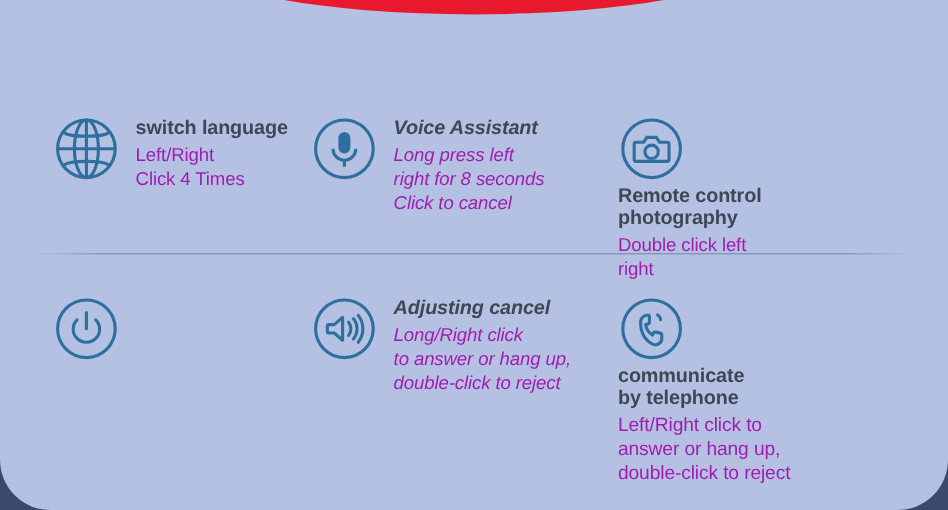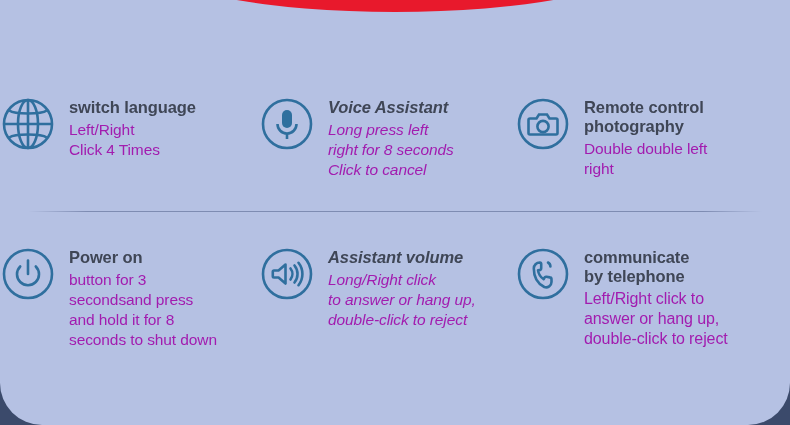--- a/index.html
+++ b/index.html
@@ -62,23 +62,23 @@
     display: flex;
   }
   #row-1 { top: 96px; }
   #row-2 { top: 246px; }
 
   .item {
     display: flex;
     align-items: flex-start;
     box-sizing: border-box;
   }
-  .item.col-1 { width: 258px; }
+  .item.col-1 { width: 258px; padding-left: 44px; }
   .item.col-2 { width: 256px; padding-left: 1px; font-style: italic; }
-  .item.col-3 { width: 276px; padding-left: 1px; }
+  .item.col-3 { width: 276px; padding-left: 1px; flex-direction: column; }
 
   .icon-wrap {
     flex: 0 0 auto;
     width: 56px;
     height: 56px;
     margin-right: 13px;
   }
   .icon-wrap svg { display: block; width: 56px; height: 56px; }
 
   .texts { padding-top: 2px; }
@@ -155,58 +155,51 @@
       <span class="icon-wrap">
         <svg viewBox="0 0 56 56" fill="none" stroke="#2f6f9e" stroke-width="2.6">
           <circle cx="28" cy="28" r="24"></circle>
           <path d="M15 22.5 h6.5 l2.5 -4 h8 l2.5 4 H41 a1.5 1.5 0 0 1 1.5 1.5 v13 a1.5 1.5 0 0 1 -1.5 1.5 H15 a1.5 1.5 0 0 1 -1.5 -1.5 v-13 a1.5 1.5 0 0 1 1.5 -1.5 z"></path>
           <circle cx="28" cy="30.5" r="5.6"></circle>
         </svg>
       </span>
       <div class="texts">
         <p class="title tight">Remote control
 photography</p>
-        <p class="desc">Double double left
+        <p class="desc">Double click left
 right</p>
       </div>
     </div>
 
   </div>
 
   <div class="row" id="row-2">
 
     <div class="item col-1">
       <span class="icon-wrap">
         <svg viewBox="0 0 56 56" fill="none" stroke="#2f6f9e" stroke-width="2.6">
           <circle cx="28" cy="28" r="24"></circle>
           <path d="M20.2 20.5 a11 11 0 1 0 15.6 0" stroke-linecap="round"></path>
           <line x1="28" y1="14.5" x2="28" y2="28" stroke-linecap="round"></line>
         </svg>
       </span>
-      <div class="texts">
-        <p class="title">Power on</p>
-        <p class="desc">button for 3
-secondsand press
-and hold it for 8
-seconds to shut down</p>
-      </div>
     </div>
 
     <div class="item col-2">
       <span class="icon-wrap">
         <svg viewBox="0 0 56 56" fill="none" stroke="#2f6f9e" stroke-width="2.6">
           <circle cx="28" cy="28" r="24"></circle>
           <path d="M26.5 18.5 L19.5 24.5 H15 a1.2 1.2 0 0 0 -1.2 1.2 v4.6 a1.2 1.2 0 0 0 1.2 1.2 h4.5 l7 6 z" stroke-linejoin="round"></path>
           <path d="M31.5 22.5 a9 9 0 0 1 0 11" stroke-linecap="round"></path>
           <path d="M35.5 19.5 a13.5 13.5 0 0 1 0 17" stroke-linecap="round"></path>
           <path d="M39.5 16.8 a18 18 0 0 1 0 22.4" stroke-linecap="round"></path>
         </svg>
       </span>
       <div class="texts">
-        <p class="title">Assistant volume</p>
+        <p class="title">Adjusting cancel</p>
         <p class="desc">Long/Right click
 to answer or hang up,
 double-click to reject</p>
       </div>
     </div>
 
     <div class="item col-3">
       <span class="icon-wrap">
         <svg viewBox="0 0 56 56" fill="none" stroke="#2f6f9e" stroke-width="2.6">
           <circle cx="28" cy="28" r="24"></circle>

